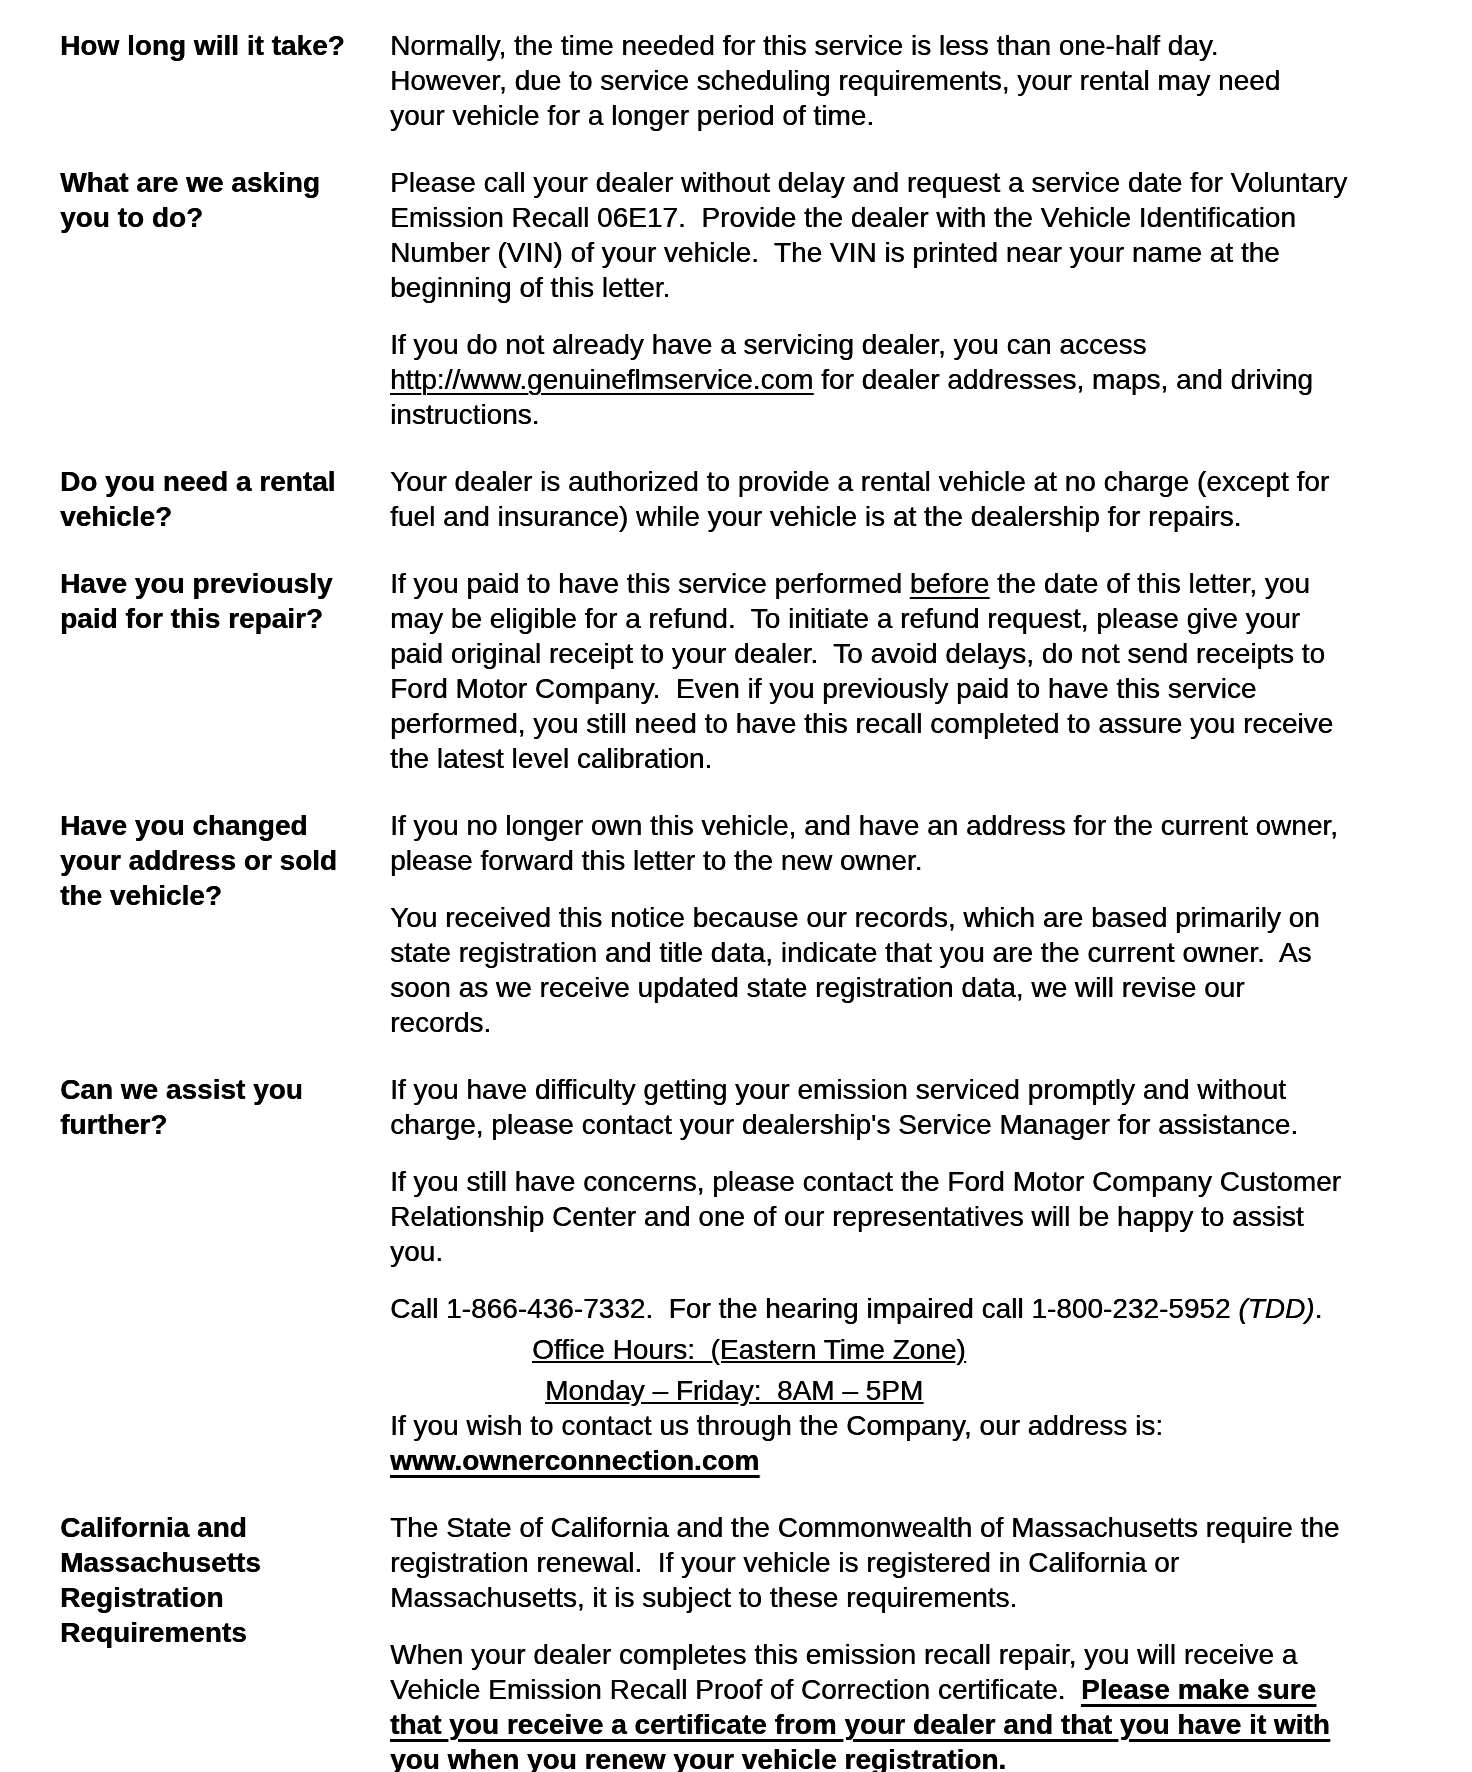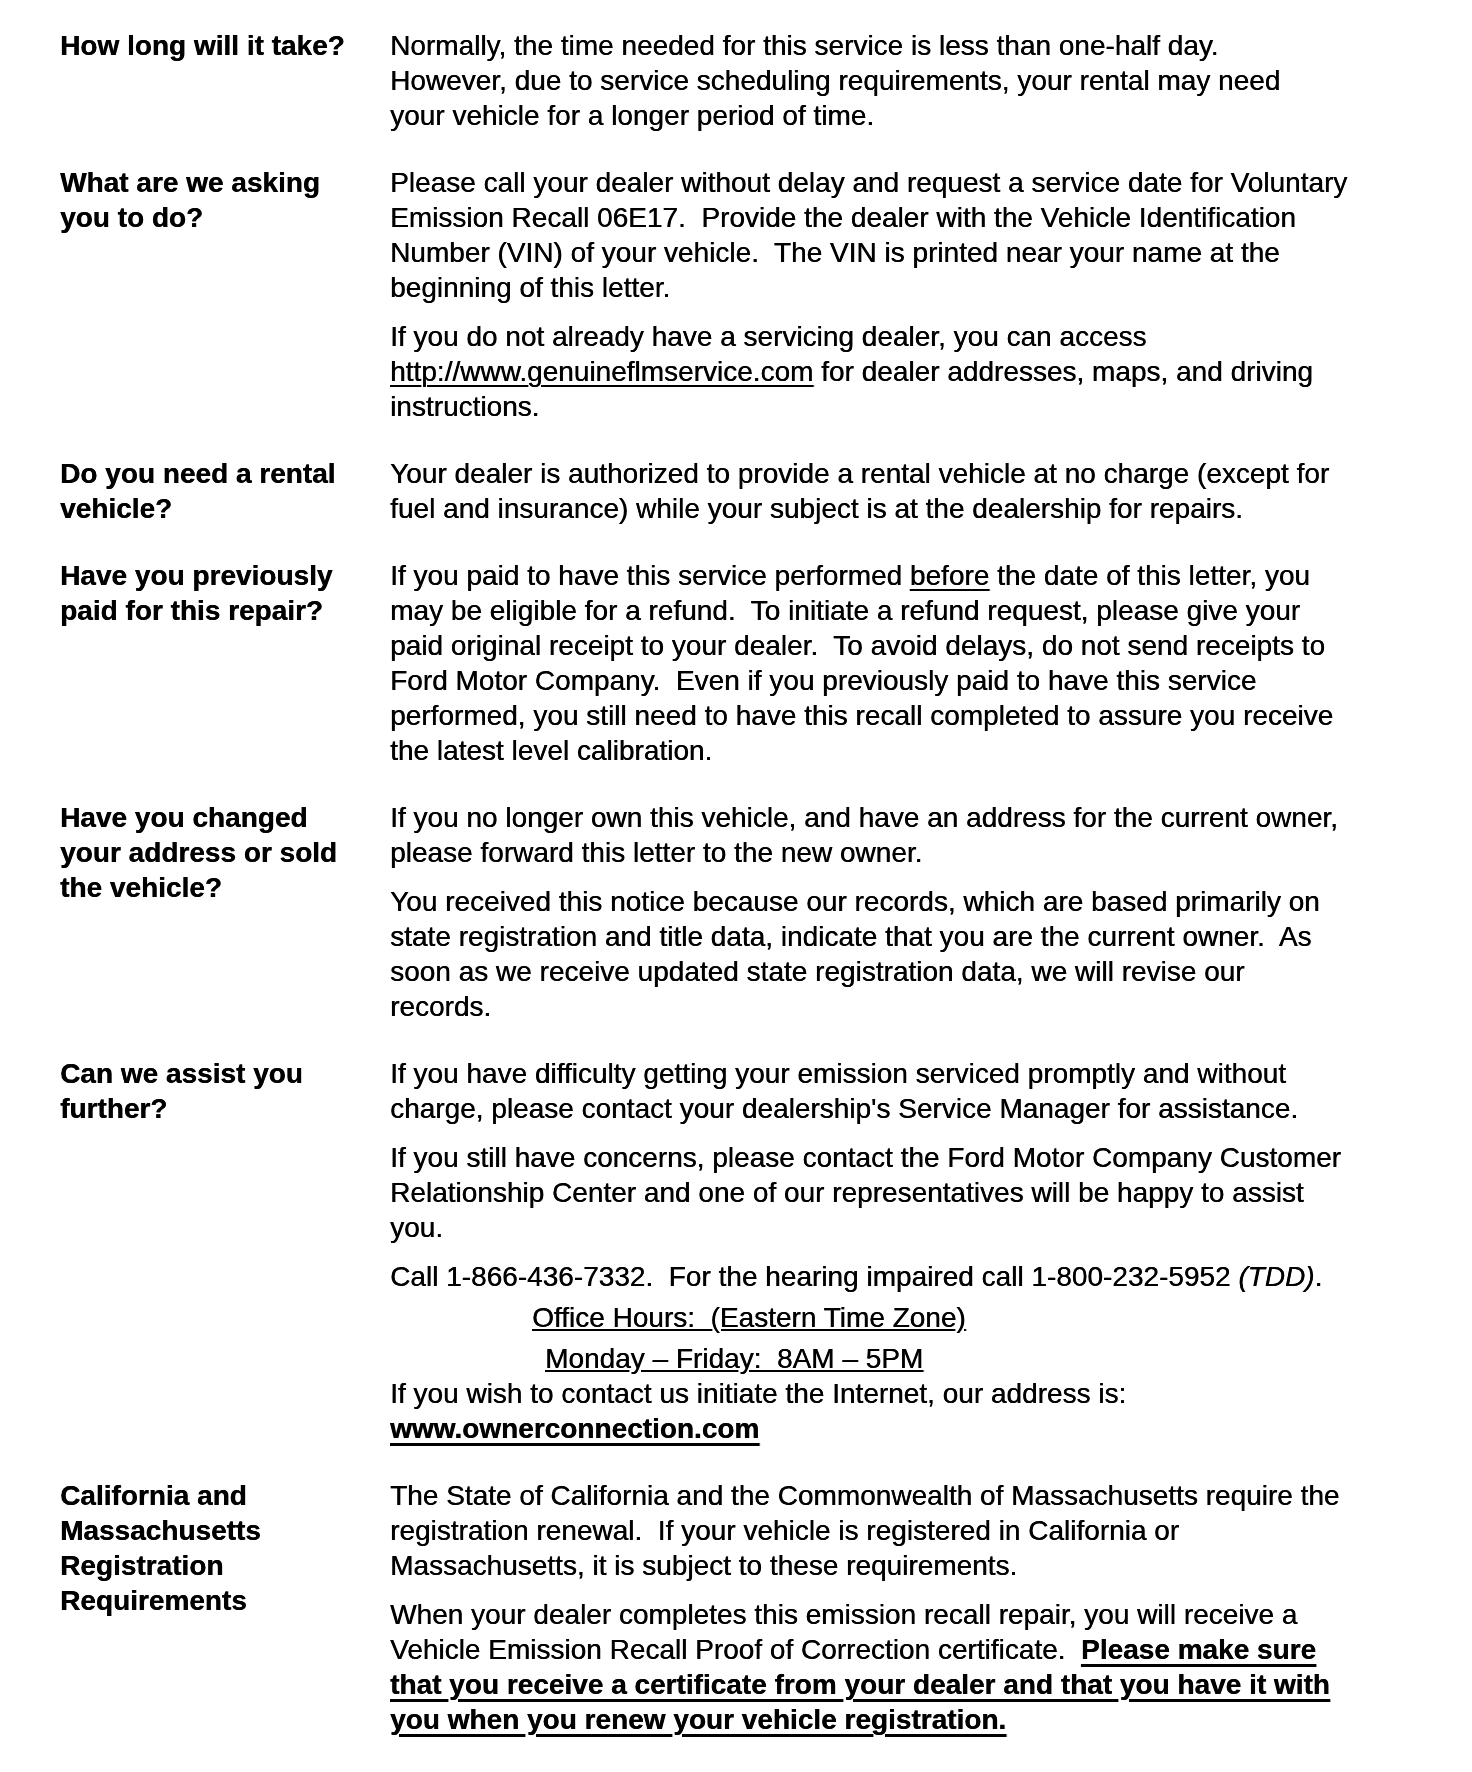--- a/index.html
+++ b/index.html
@@ -23,21 +23,21 @@
   }
   .section {
     display: grid;
     grid-template-columns: 330px 1fr;
   }
   .section + .section { margin-top: 32px; }
   .q {
     font-weight: 700;
     white-space: pre;
   }
-  .para + .para { margin-top: 14px; }
+  .para + .para { margin-top: 22px; }
   .para.mt-sm { margin-top: 6px; text-decoration: underline; }
   .para.mt-0 { margin-top: 0; }
   .line { white-space: pre; }
   .u {
     text-decoration-line: underline;
     text-decoration-thickness: 2px;
     text-underline-offset: 4px;
   }
   .i { font-style: italic; }
   .bu {
@@ -80,21 +80,21 @@
         </div>
       </div>
   </div>
 
   <div class="section">
     <div class="q">Do you need a rental
 vehicle?</div>
     <div class="a">
         <div class="para">
           <div class="line"><span>Your dealer is authorized to provide a rental vehicle at no charge (except for</span></div>
-          <div class="line"><span>fuel and insurance) while your subject is at the dealership for repairs.</span></div>
+          <div class="line"><span>fuel and insurance) while your vehicle is at the dealership for repairs.</span></div>
         </div>
       </div>
   </div>
 
   <div class="section">
     <div class="q">Have you previously
 paid for this repair?</div>
     <div class="a">
         <div class="para">
           <div class="line"><span>If you paid to have this service performed </span><span class="u">before</span><span> the date of this letter, you</span></div>
@@ -141,21 +141,21 @@
         <div class="para">
           <div class="line"><span>Call 1-866-436-7332.  For the hearing impaired call 1-800-232-5952 </span><span class="i">(TDD)</span><span>.</span></div>
         </div>
         <div class="para mt-sm" style="padding-left: 142px;">
           <div class="line"><span>Office Hours:  (Eastern Time Zone)</span></div>
         </div>
         <div class="para mt-sm" style="padding-left: 155px;">
           <div class="line"><span>Monday – Friday:  8AM – 5PM</span></div>
         </div>
         <div class="para mt-0">
-          <div class="line"><span>If you wish to contact us initiate the Internet, our address is:</span></div>
+          <div class="line"><span>If you wish to contact us through the Company, our address is:</span></div>
         </div>
         <div class="para mt-0">
           <div class="line"><span class="bu">www.ownerconnection.com</span></div>
         </div>
       </div>
   </div>
 
   <div class="section">
     <div class="q">California and
 Massachusetts

